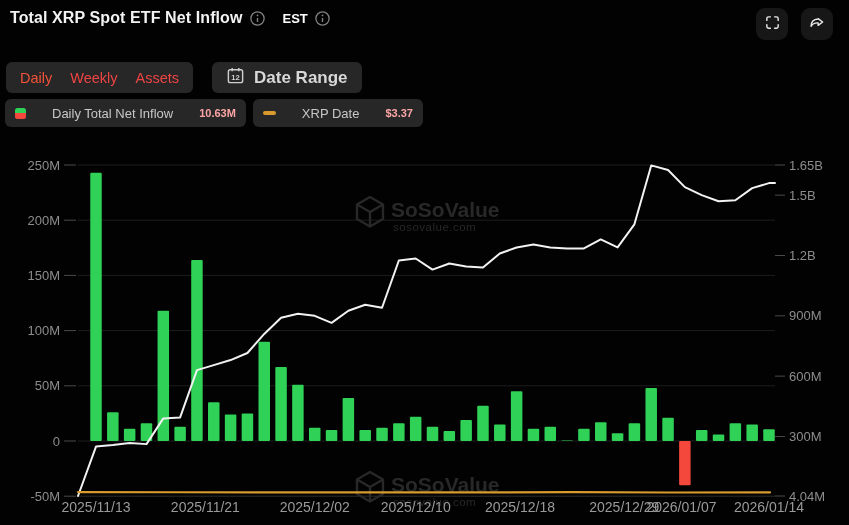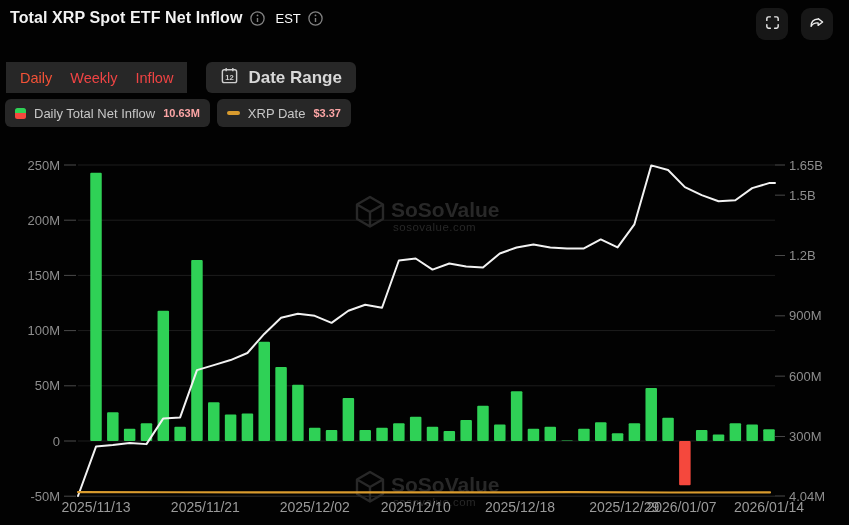--- a/index.html
+++ b/index.html
@@ -1,36 +1,36 @@
 <!DOCTYPE html>
 <html><head>
 <meta charset="utf-8">
 <style>
   html,body{margin:0;padding:0;background:#000;}
   .app{position:relative;width:849px;height:525px;background:#020202;overflow:hidden;
        font-family:"Liberation Sans",sans-serif;-webkit-font-smoothing:antialiased;}
   
   .header{position:absolute;top:6px;left:10px;display:flex;align-items:center;gap:7px;height:24px;}
   .title{font-size:16px;font-weight:bold;color:#f2f2f2;letter-spacing:.1px;}
-  .est{font-size:13px;font-weight:normal;color:#fdfdfd;margin-left:4px;}
+  .est{font-size:13px;font-weight:bold;color:#fdfdfd;margin-left:11px;}
   .info-ic{width:15px;height:15px;display:inline-flex;}
   .winbtn{position:absolute;top:8px;width:32px;height:32px;background:#171717;border-radius:9px;
           display:flex;align-items:center;justify-content:center;cursor:pointer;}
   .winbtn.fs{left:756px;} .winbtn.sh{left:801px;}
   
   .toolbar{position:absolute;top:62px;left:6px;display:flex;gap:19px;align-items:center;}
-  .tabgroup{display:flex;align-items:center;gap:18px;height:31px;background:#272727;border-radius:0;padding:0 14px;}
+  .tabgroup{display:flex;align-items:center;gap:18px;height:31px;background:#272727;border-radius:6px;padding:0 14px;}
   .tab{font-size:14.5px;color:#ef4444;cursor:pointer;}
   .tab.active{color:#f25237;}
   .datebtn{display:flex;align-items:center;gap:9px;height:31px;background:#272727;border-radius:6px;
            padding:0 14px;cursor:pointer;}
   .datebtn .lbl{font-size:17px;font-weight:bold;color:#d8d8d8;}
   
   .legend{position:absolute;top:99px;left:5px;display:flex;gap:7px;align-items:center;}
-  .pill{display:flex;align-items:center;gap:8px;height:28px;background:#272727;border-radius:6px;
+  .pill{display:flex;align-items:center;gap:26px;height:28px;background:#272727;border-radius:6px;
         padding:0 10px;cursor:pointer;}
   .pill .lb{font-size:13px;color:#c7c7c7;}
   .pill .vl{font-size:11px;font-weight:bold;color:#fca5a5;}
   .sw-bar{width:11px;height:11px;border-radius:2.5px;background:linear-gradient(180deg,#2fd156 0 50%,#f5483d 50% 100%);}
   .sw-line{width:13px;height:3.5px;border-radius:2px;}
   .sw-white{background:#f2f2f2;} .sw-orange{background:#d99b2e;}
   
   #chart-svg{position:absolute;left:0;top:148px;}
   #chart-svg text{font-family:"Liberation Sans",sans-serif;}
 </style>
@@ -73,21 +73,21 @@
       <svg width="18" height="18" viewBox="0 0 24 24" fill="none" stroke="#ededed" stroke-width="1.8" stroke-linejoin="round">
         <path d="M13.5 7.5 19.5 12l-6 4.5v-3.3c-4.6-.3-7.6 1.3-9.4 4.6 0-5.7 3.4-9.5 9.4-9.8z"></path>
       </svg>
     </span>
   </div>
 
   <div class="toolbar">
     <div class="tabgroup">
       <span class="tab active">Daily</span>
       <span class="tab">Weekly</span>
-      <span class="tab">Inflow</span>
+      <span class="tab">Assets</span>
     </div>
     <div class="datebtn">
       <span>
         <svg width="19" height="19" viewBox="0 0 20 20">
           <rect x="2.5" y="4" width="15" height="13.5" rx="2" fill="none" stroke="#cfcfcf" stroke-width="1.5"></rect>
           <line x1="6.5" y1="2" x2="6.5" y2="5.5" stroke="#cfcfcf" stroke-width="1.5"></line>
           <line x1="13.5" y1="2" x2="13.5" y2="5.5" stroke="#cfcfcf" stroke-width="1.5"></line>
           <text x="10" y="14.6" text-anchor="middle" font-size="8" font-weight="bold" fill="#cfcfcf">12</text>
         </svg>
       </span>

